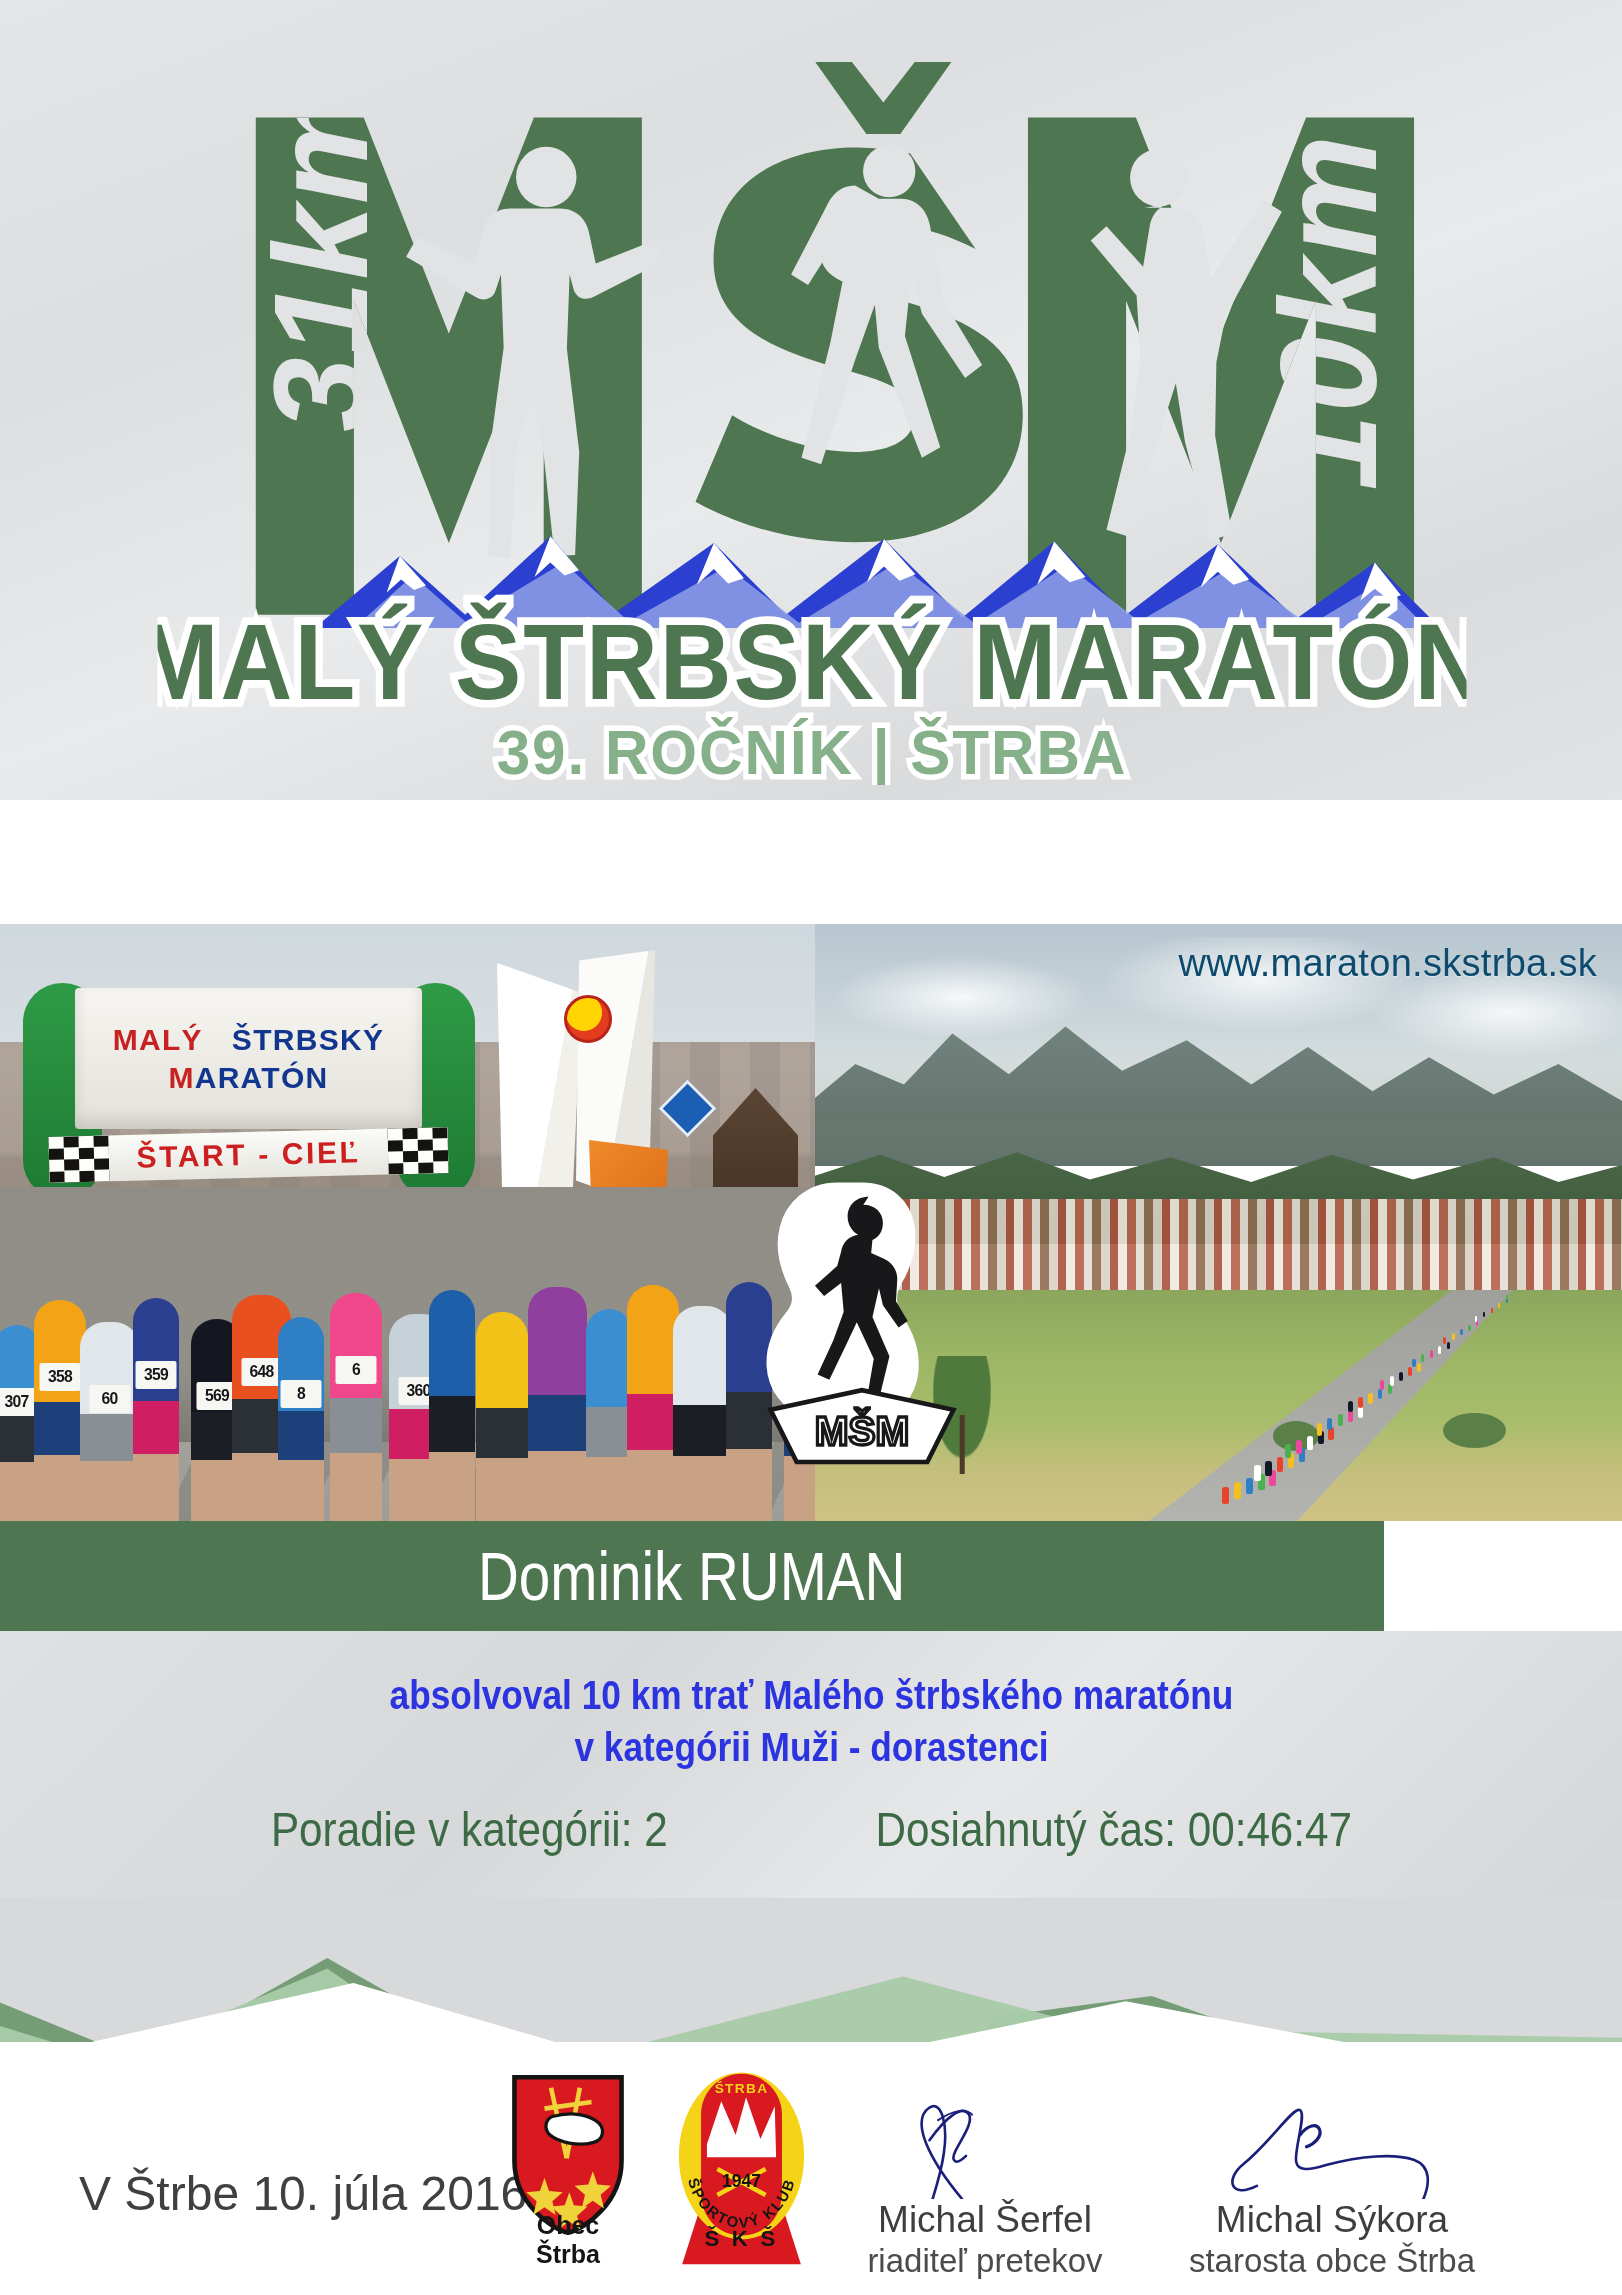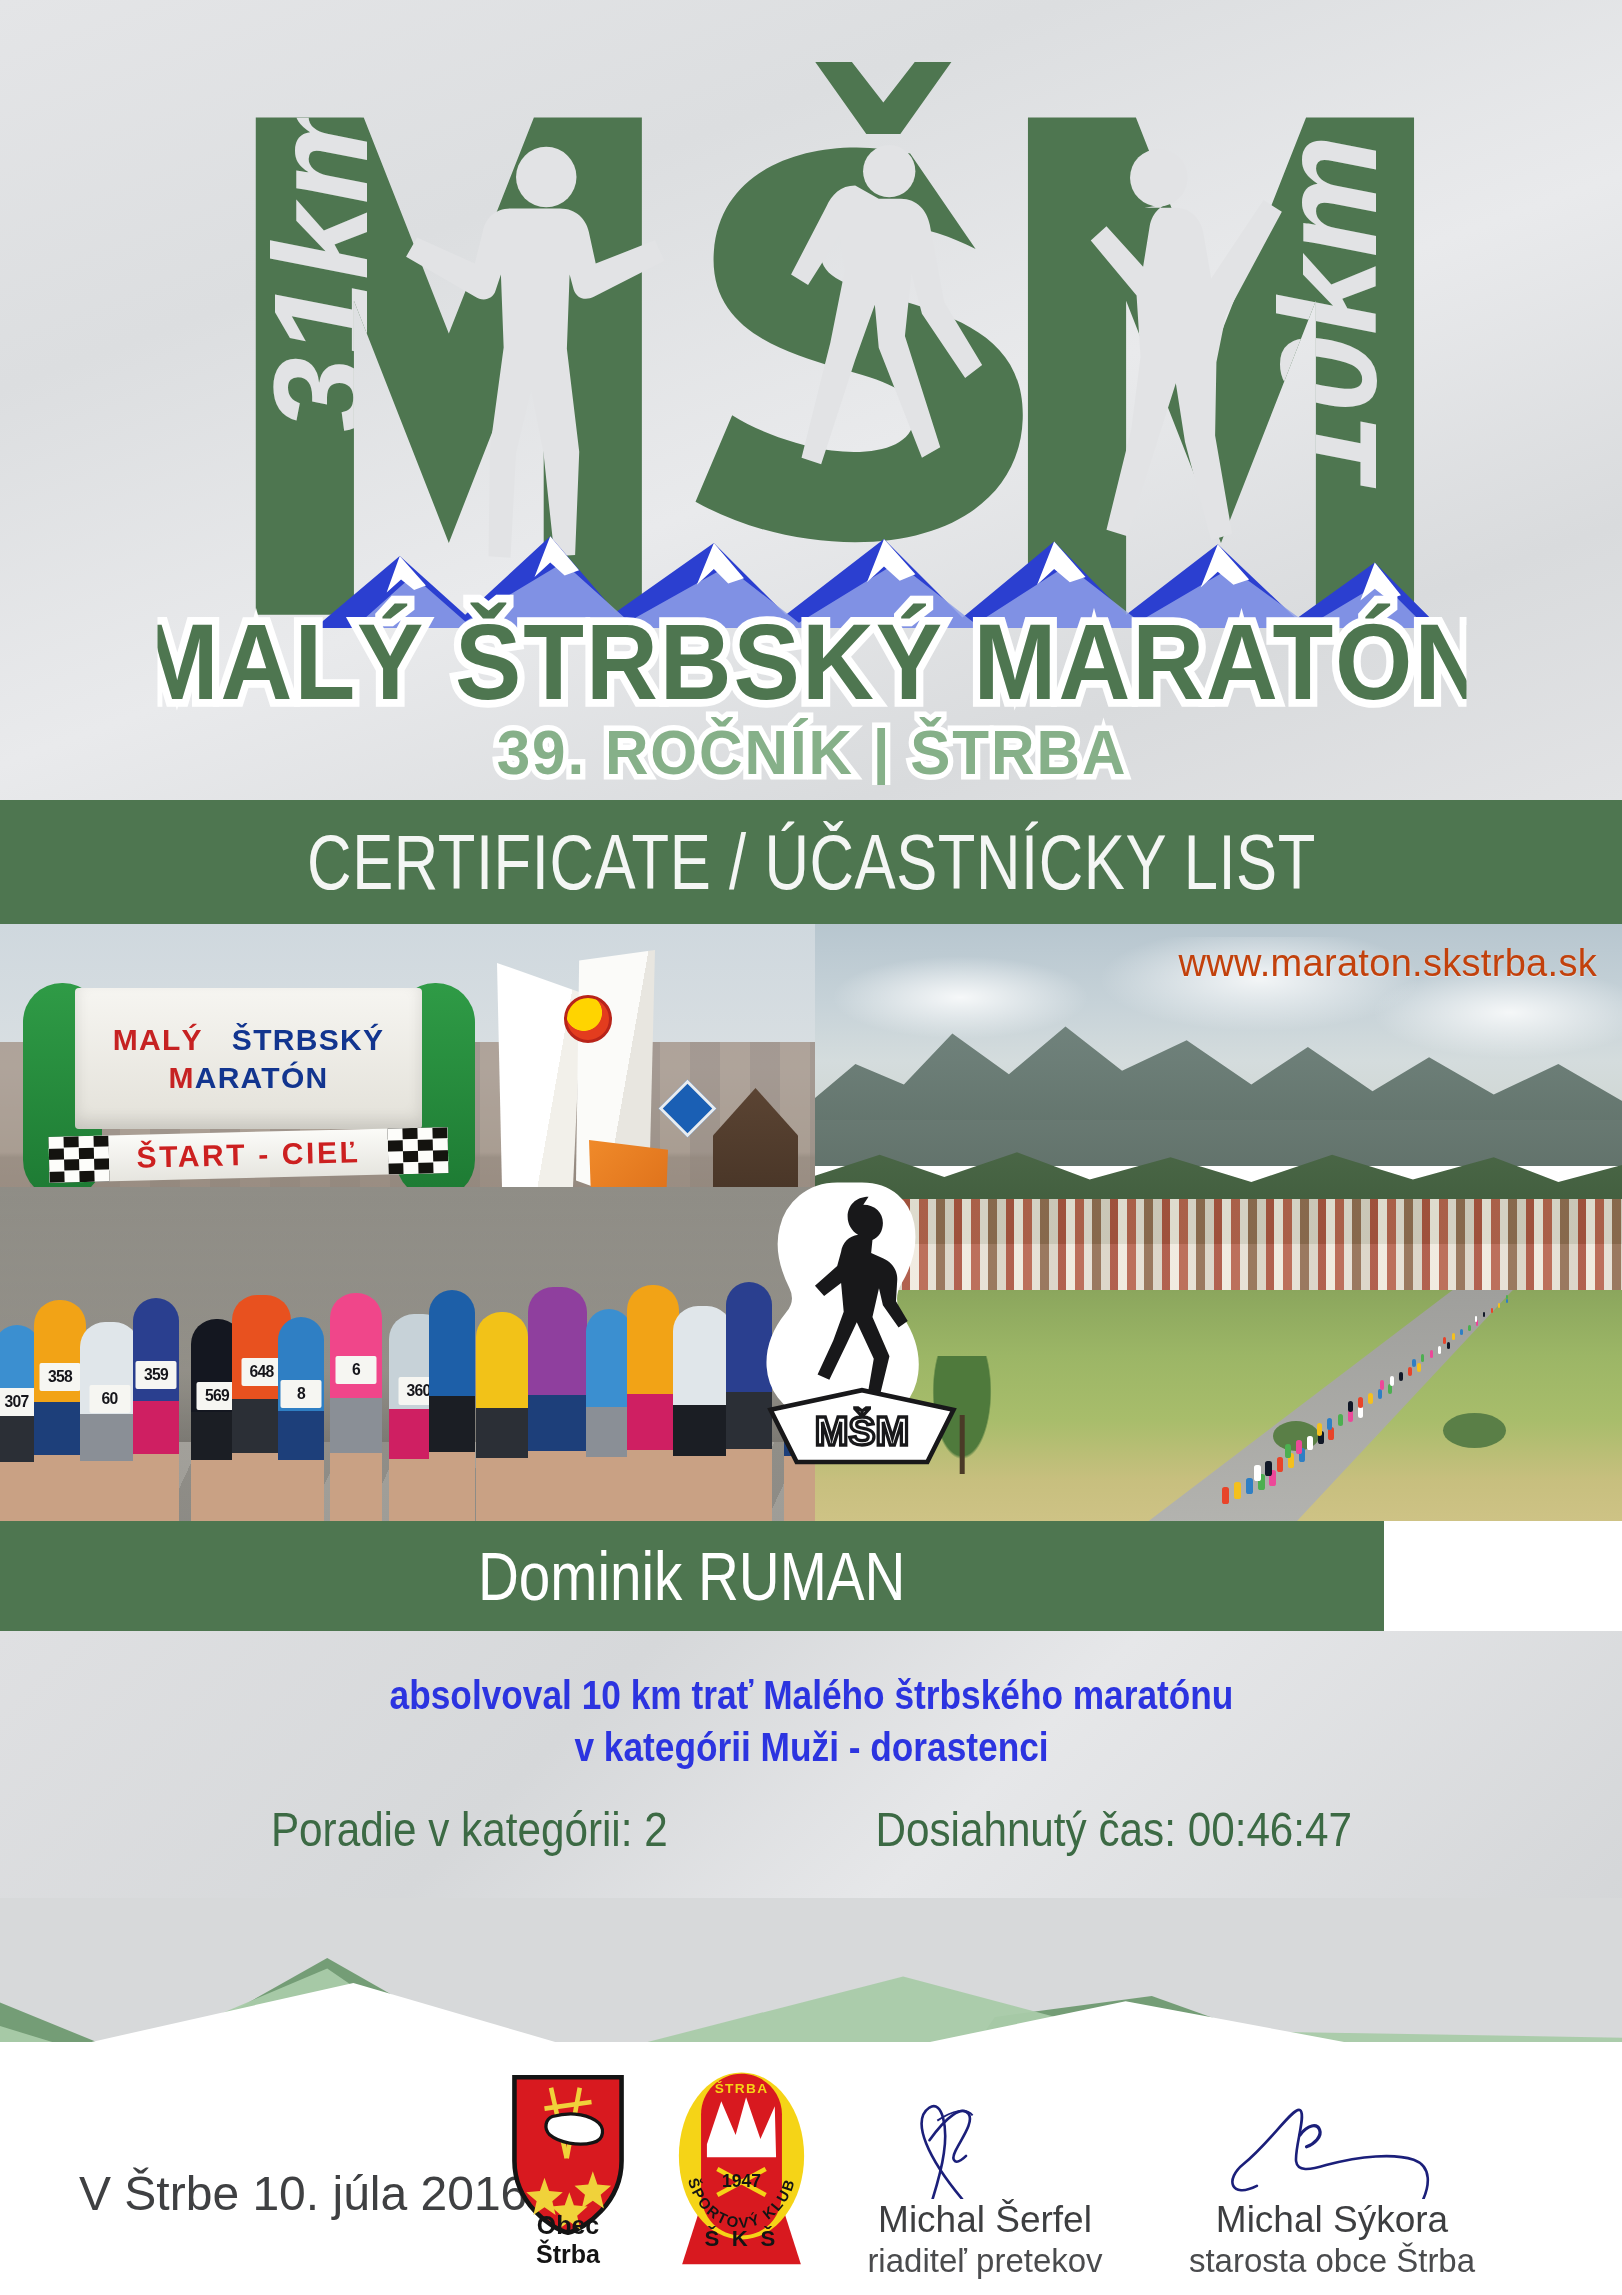--- a/index.html
+++ b/index.html
@@ -232,21 +232,21 @@
   .pr-bush {
     position:absolute; width:46px; height:30px; border-radius:50%;
     background:#5a7f47;
   }
   .pr-runner-dot {
     position:absolute; width:7.2px; height:17px; border-radius:2.6px;
   }
 
   .url {
     position:absolute; right:26px; top:18.3px;
-    color:#c2410c;
+    color:#0c4a6e;
     font-size:38px; letter-spacing:0.3px;
     text-shadow:0 0.7px 1.3px rgba(255,255,255,.5);
     white-space:nowrap;
   }
 
   
   .msm-badge {
     position:absolute; left:764px; top:1181px;
     width:196px; height:291px;
     z-index:6;
@@ -404,23 +404,20 @@
           <path d="M1860 800 L1900 850 L1880 856 L1860 840 L1838 858 Z" fill="#ffffff"></path>
         </g>
 
         <text x="1000" y="1008" text-anchor="middle" font-family="Liberation Sans, sans-serif" font-size="152" font-weight="700" fill="#4e7650" stroke="#ffffff" stroke-width="22" paint-order="stroke" letter-spacing="3" transform="scale(1.0,1.08) translate(0,-74)">MALÝ ŠTRBSKÝ MARATÓN</text>
 
         <text x="1000" y="1122" text-anchor="middle" font-family="Liberation Sans, sans-serif" font-size="92" font-weight="700" fill="#86b089" stroke="#ffffff" stroke-width="16" paint-order="stroke" letter-spacing="3" transform="scale(1.0,1.06) translate(0,-62)">39. ROČNÍK | ŠTRBA</text>
       </svg>
     </div>
   </div>
 
-  <div class="cert-banner">
-    <div class="cert-banner-text">CERTIFICATE / ÚČASTNÍCKY LIST</div>
-  </div>
 
   <div class="photo-strip">
 
     <div class="photo photo-left">
       <div class="pl-sky"></div>
       <div class="pl-houses"></div>
 
       <div class="arch">
         <div class="arch-tube-l"></div>
         <div class="arch-tube-r"></div>

